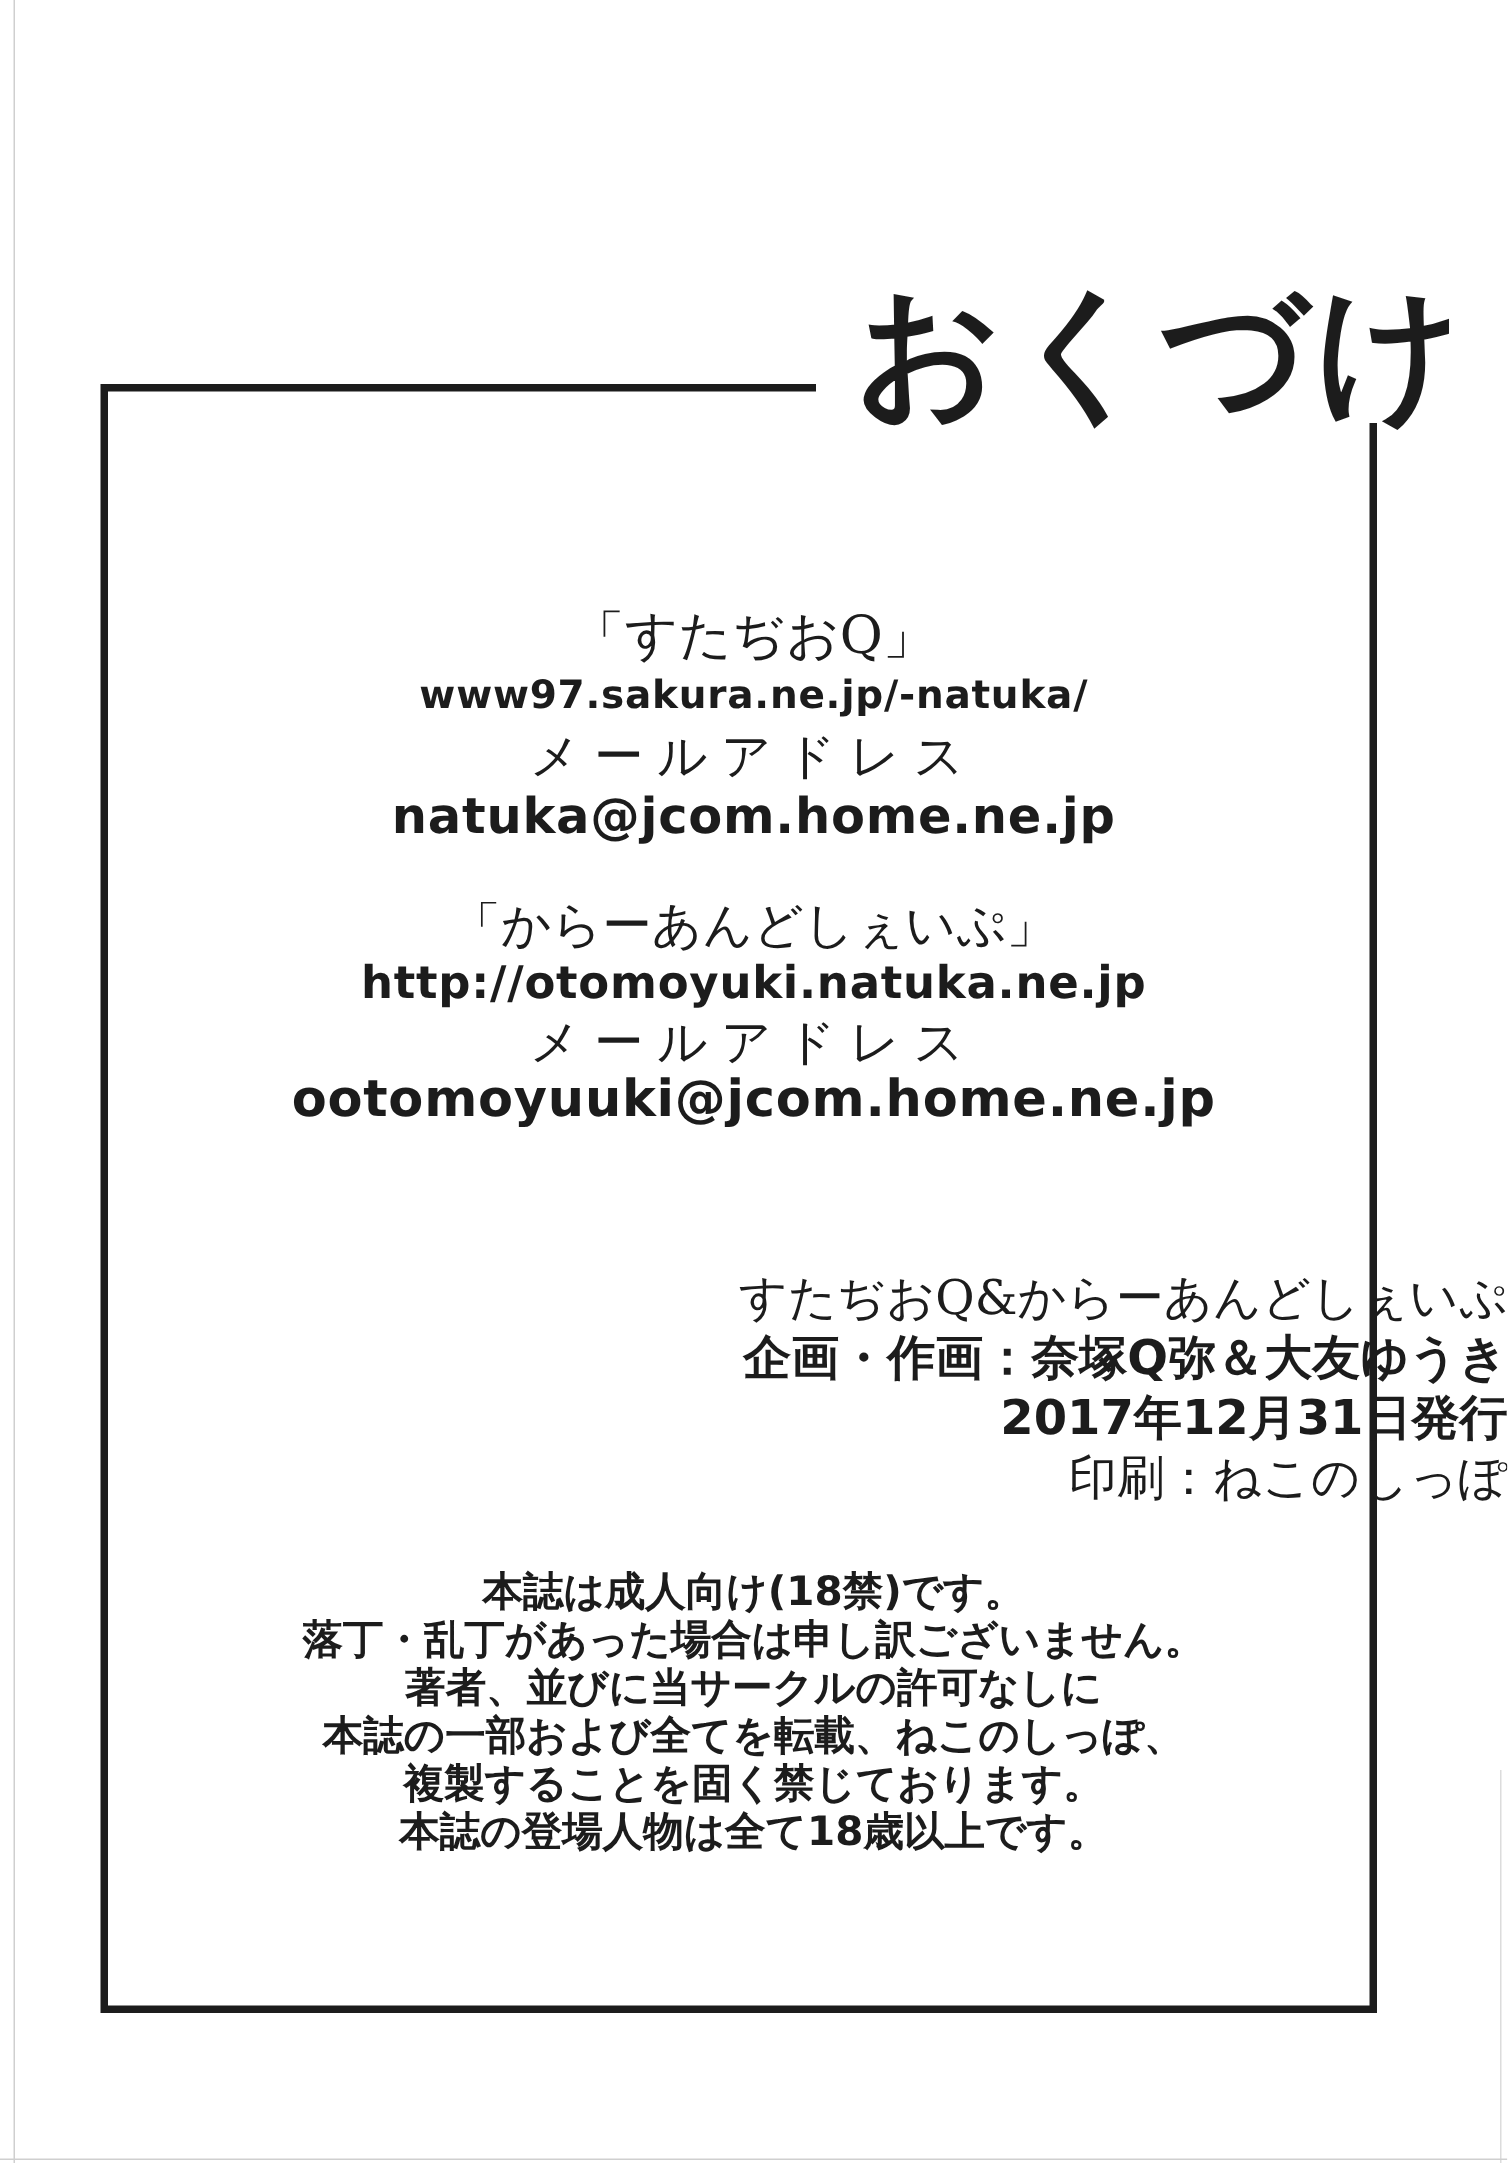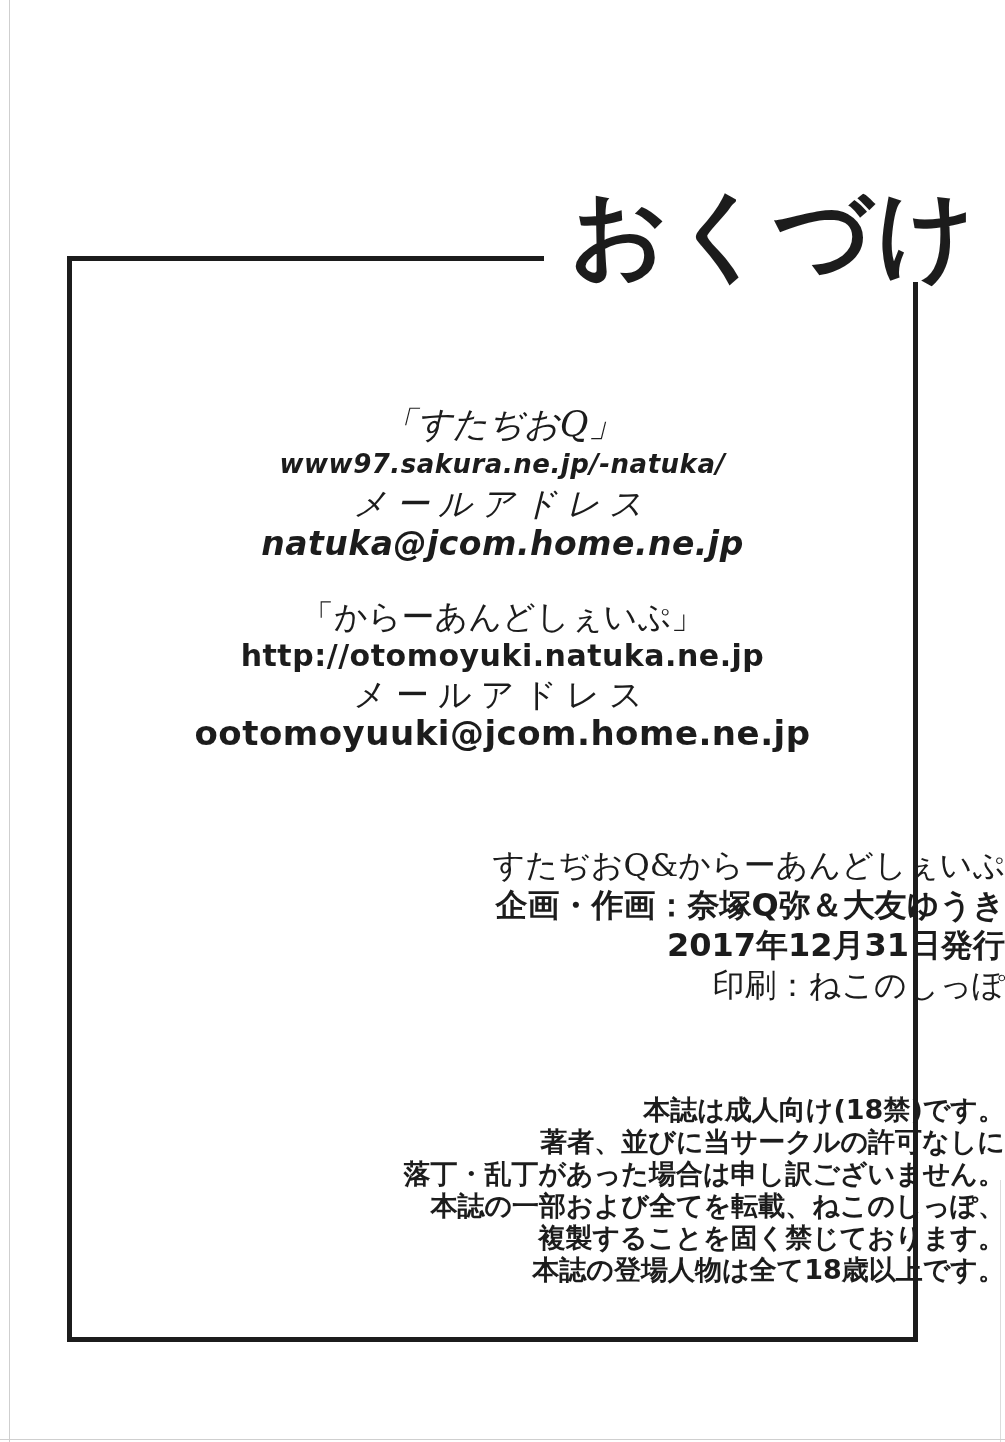--- a/index.html
+++ b/index.html
@@ -62,37 +62,37 @@
     text-align: center;
     z-index: 1;
   }
   .block p { margin: 0; }
 
   .jp-serif  { font-family: "DejaVu Serif", "Liberation Serif", serif; font-weight: normal; }
   .jp-gothic { font-family: "DejaVu Sans", "Liberation Sans", sans-serif; font-weight: bold; }
   .latin     { font-family: "DejaVu Sans", "Liberation Sans", sans-serif; font-weight: bold; }
 
   .block-circle1 { top: 404px; }
-  .block-circle1 p { line-height: 40px; font-style: italic; }
+  .block-circle1 p { line-height: 40px; }
   .c1-name  { font-size: 35px; }
   .c1-url   { font-size: 26px; letter-spacing: 0.5px; }
   .c1-label { font-size: 33px; letter-spacing: 9px; }
   .c1-email { font-size: 33px; letter-spacing: 0.5px; }
 
   .block-circle2 { top: 597px; }
   .block-circle2 p { line-height: 39px; }
   .c2-name  { font-size: 33px; }
   .c2-url   { font-size: 30px; letter-spacing: 0.5px; }
   .c2-label { font-size: 33px; letter-spacing: 9px; }
   .c2-email { font-size: 34px; letter-spacing: 0.5px; }
 
   .block-credits { top: 845px; }
   .block-credits p { line-height: 40px; font-size: 32px; text-align: right; }
 
-  .block-notice { top: 1094px; text-align: right; }
+  .block-notice { top: 1046px; }
   .block-notice p { line-height: 32px; font-size: 27px; }
 </style>
 </head>
 <body>
 
 <div class="page">
 
   <div class="scan-edge left"></div>
   <div class="scan-edge right"></div>
   <div class="scan-edge bottom"></div>
@@ -119,20 +119,20 @@
 
   <div class="block block-credits">
     <p class="jp-serif">すたぢおQ&amp;からーあんどしぇいぷ</p>
     <p class="jp-gothic">企画・作画：奈塚Q弥＆大友ゆうき</p>
     <p class="jp-gothic">2017年12月31日発行</p>
     <p class="jp-serif">印刷：ねこのしっぽ</p>
   </div>
 
   <div class="block block-notice">
     <p class="jp-gothic">本誌は成人向け(18禁)です。</p>
+    <p class="jp-gothic">落丁・乱丁があった場合は申し訳ございません。</p>
     <p class="jp-gothic">著者、並びに当サークルの許可なしに</p>
-    <p class="jp-gothic">落丁・乱丁があった場合は申し訳ございません。</p>
     <p class="jp-gothic">本誌の一部および全てを転載、ねこのしっぽ、</p>
     <p class="jp-gothic">複製することを固く禁じております。</p>
     <p class="jp-gothic">本誌の登場人物は全て18歳以上です。</p>
   </div>
 
 </div>
 
 </body></html>

